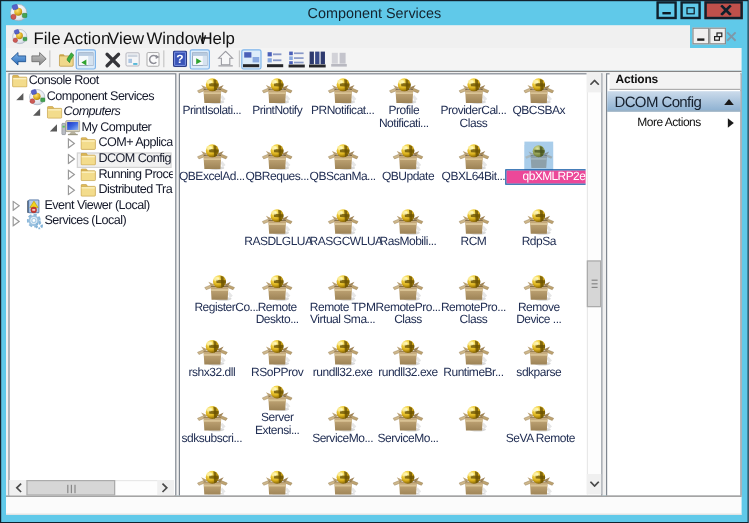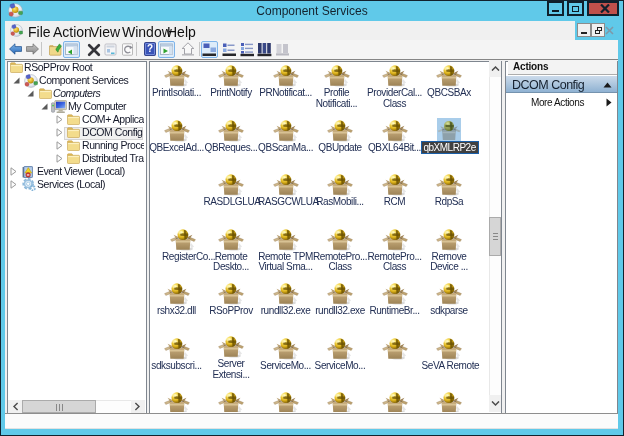--- a/index.html
+++ b/index.html
@@ -24,21 +24,21 @@
 #treepanel { left:2px; top:1px; width:140px; height:353px; }
 #centerpanel { left:144px; top:1px; width:353px; height:353px; }
 #actionpanel { left:500px; top:1px; width:113px; height:353px; }
 #tree { position:absolute; left:8px; top:60px; width:136px; height:340px; overflow:hidden; }
 .trow { position:absolute; font-size:10.5px; letter-spacing:-0.45px; color:#15192a; white-space:nowrap; }
 #grid { position:absolute; left:149px; top:60px; width:339px; height:352px; overflow:hidden; }
 .cell { position:absolute; width:55px; text-align:center; }
 .bi { display:block; margin:0 auto; }
 .cell .lbl { margin-top:1px; font-size:10px; letter-spacing:-0.4px; line-height:10.5px; color:#222f54; white-space:nowrap; }
 .iconwrap.sel { display:block; width:24px; height:24px; margin:-2px auto 0; padding-top:2px; background:#a9cdea; }
-.sellbl { background:#404040; color:#fff; padding:0 2px; letter-spacing:-0.5px; outline:1px solid #1a5fa8;text-align:center; }
+.sellbl { background:#ec4899; color:#fff; padding:0 14px; letter-spacing:-0.5px; outline:1px solid #1a5fa8;text-align:center; }
 #act-head { position:absolute; left:508px; top:60px; width:109px; height:15px; background:#f3f3f3; border-bottom:1px solid #adadad; font-size:10px; letter-spacing:-0.2px; font-weight:bold; color:#111; padding:1px 0 0 5px; }
 #act-dcom { position:absolute; left:506px; top:76px; width:111px; height:17px; background:linear-gradient(#ccdbeb,#8fb2d2); border-bottom:1px solid #7593ae; font-size:12.5px; letter-spacing:-0.5px; color:#15202e; padding:2px 0 0 6px; }
 #act-more { position:absolute; left:506px; top:97px; width:111px; font-size:10px; letter-spacing:-0.4px; color:#111; }
 .sbbtn { position:absolute; background:#f0f0f0; }
 .sbthumb { position:absolute; background:#d6d6d6; border:1px solid #ababab; }
 #status { position:absolute; left:5px; top:413px; width:613px; height:16px; background:#fbfbfb; border-top:1px solid #8e8e8e; border-bottom:1px solid #e2e2e2; }
 </style>
 </head>
 <body>
 <svg width="0" height="0" style="position:absolute">
@@ -287,21 +287,21 @@
   <div id="treepanel" class="panel"></div>
   <div id="centerpanel" class="panel"></div>
   <div id="actionpanel" class="panel"></div>
 </div>
 
 <div id="tree">
 <div style="position:absolute;left:56px;top:66.5px;width:79px;height:13px;background:#f1f1f1;border:1px solid #d4d4d4;"></div>
 <svg class="abs" style="left:2px;top:1.5px;" width="13" height="11" viewBox="0 0 13 11">
       <use href="#folder"></use>
     </svg>
-<div class="trow" style="left:16px;top:0.5px;">RSoPProv Root</div>
+<div class="trow" style="left:16px;top:0.5px;">Console Root</div>
 <svg class="abs" style="left:5px;top:17.0px;" width="7" height="7" viewBox="0 0 7 7">
       <polygon points="6.5,0.5 6.5,6.5 0.5,6.5" fill="#5a5a5a"></polygon>
     </svg>
 <svg class="abs" style="left:16px;top:13.5px;" width="14" height="14" viewBox="0 0 14 14">
       <use href="#atom"></use>
     </svg>
 <div class="trow" style="left:31px;top:14.0px;">Component Services</div>
 <svg class="abs" style="left:19px;top:30.0px;" width="7" height="7" viewBox="0 0 7 7">
       <polygon points="6.5,0.5 6.5,6.5 0.5,6.5" fill="#5a5a5a"></polygon>
     </svg>
@@ -534,21 +534,21 @@
         <use href="#box"></use>
       </svg>
       <div class="lbl">sdkparse</div>
     </div>
 <div class="cell" style="left:0.0px;top:277.5px;">
       <svg class="bi" width="26" height="22" viewBox="0 0 26 22">
         <use href="#box"></use>
       </svg>
       <div class="lbl">sdksubscri...</div>
     </div>
-<div class="cell" style="left:54.5px;top:276px;">
+<div class="cell" style="left:54.5px;top:261px;">
       <svg class="bi" width="26" height="22" viewBox="0 0 26 22">
         <use href="#box"></use>
       </svg>
       <div class="lbl">Server<br>Extensi...</div>
     </div>
 <div class="cell" style="left:109.0px;top:277.5px;">
       <svg class="bi" width="26" height="22" viewBox="0 0 26 22">
         <use href="#box"></use>
       </svg>
       <div class="lbl">ServiceMo...</div>

